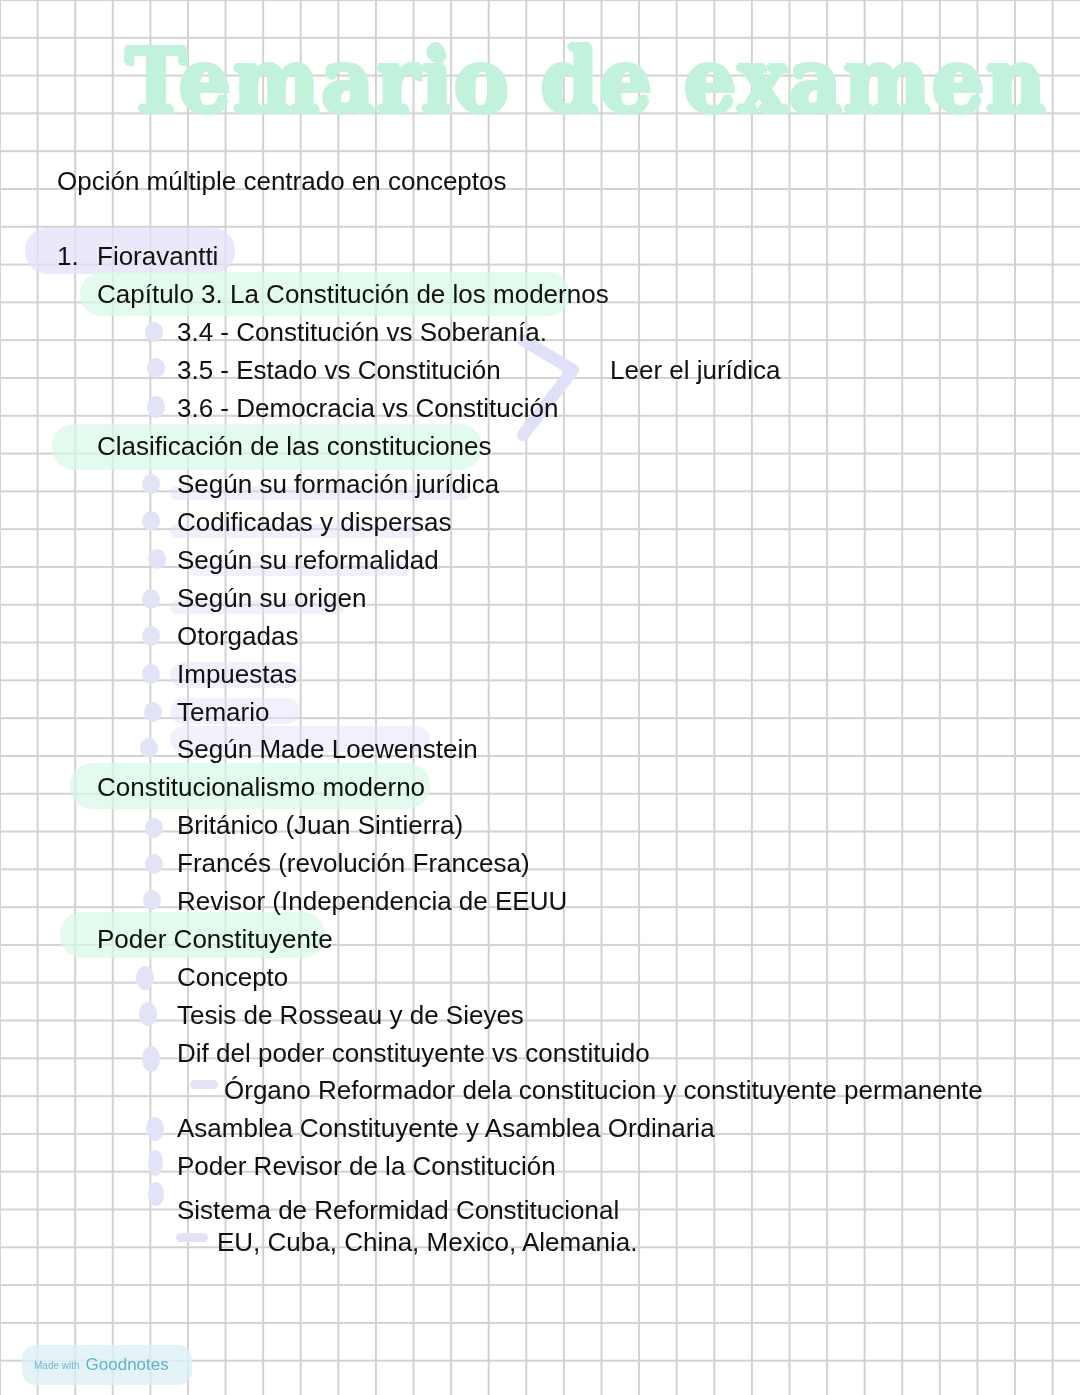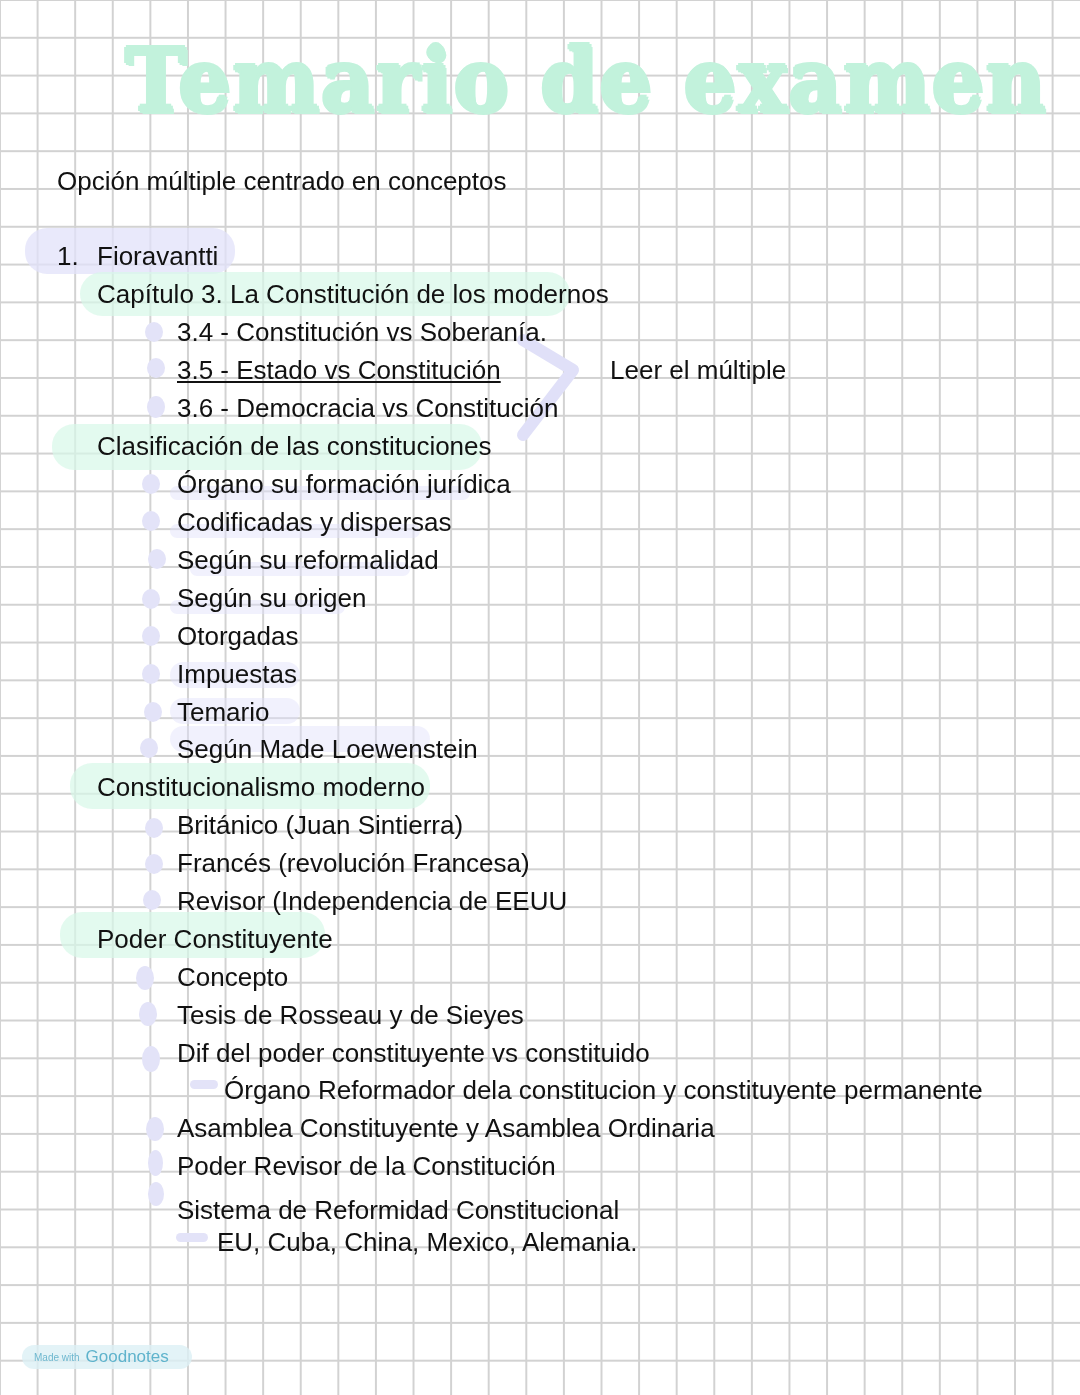--- a/index.html
+++ b/index.html
@@ -34,21 +34,21 @@
     position: absolute; width: 18px; height: 20px; border-radius: 50%;
     background: #e3e3f8; z-index: 0;
   }
   .dash {
     position: absolute; width: 28px; height: 9px; border-radius: 5px;
     background: #e3e3f8; z-index: 0;
   }
   .txt { position: relative; z-index: 1; }
   .brace { position: absolute; left: 505px; top: 330px; z-index: 0; }
   .footer {
-    position: absolute; left: 22px; top: 1345px; width: 170px; height: 24px;
+    position: absolute; left: 22px; top: 1345px; width: 170px; height: 40px;
     border-radius: 14px; background: rgba(220,240,245,0.8);
     display: flex; align-items: center; gap: 6px; padding-left: 12px; box-sizing: border-box;
   }
   .footer .made { font-size: 10px; color: #6fb8cf; }
   .footer .brand { font-size: 17px; color: #5fb3cc; font-weight: 500; }
 </style>
 </head>
 <body>
 
 <div class="title">Temario de examen</div>
@@ -65,43 +65,43 @@
 <div class="hl mint" style="left:80px; top:272px; width:490px; height:44px;"></div>
 <div class="line" style="left:97px; top:279px;">
   <span class="txt">Capítulo 3. La Constitución de los modernos</span>
 </div>
 
 <div class="bullet" style="left:145px; top:322px;"></div>
 <div class="line" style="left:177px; top:317px;">
   <span class="txt">3.4 - Constitución vs Soberanía.</span>
 </div>
 <div class="bullet" style="left:147px; top:358px;"></div>
-<div class="line" style="left:177px; top:355px;text-decoration:underline;">
+<div class="line" style="left:177px; top:355px;">
   <span class="txt">3.5 - Estado vs Constitución</span>
 </div>
 <div class="bullet" style="left:147px; top:396px; height:22px;"></div>
 <div class="line" style="left:177px; top:393px;">
   <span class="txt">3.6 - Democracia vs Constitución</span>
 </div>
 
 <svg class="brace" width="90" height="120" viewBox="0 0 90 120">
   <path d="M18 10 L68 40 L18 105" fill="none" stroke="#e0e0f8" stroke-width="12" stroke-linecap="round" stroke-linejoin="round"></path>
 </svg>
 <div class="line" style="left:610px; top:355px;">
-  <span class="txt">Leer el múltiple</span>
+  <span class="txt">Leer el jurídica</span>
 </div>
 
 <div class="hl mint" style="left:52px; top:424px; width:430px; height:46px;"></div>
 <div class="line" style="left:97px; top:431px;">
   <span class="txt">Clasificación de las constituciones</span>
 </div>
 
 <div class="bullet" style="left:142px; top:474px;"></div>
 <div class="hl lav" style="left:170px; top:486px; width:300px; height:14px; opacity:0.6;"></div>
-<div class="line" style="left:177px; top:469px;"><span class="txt">Órgano su formación jurídica</span></div>
+<div class="line" style="left:177px; top:469px;"><span class="txt">Según su formación jurídica</span></div>
 
 <div class="bullet" style="left:142px; top:511px;"></div>
 <div class="hl lav" style="left:170px; top:524px; width:250px; height:14px; opacity:0.6;"></div>
 <div class="line" style="left:177px; top:507px;"><span class="txt">Codificadas y dispersas</span></div>
 
 <div class="bullet" style="left:148px; top:549px;"></div>
 <div class="hl lav" style="left:190px; top:562px; width:220px; height:14px; opacity:0.6;"></div>
 <div class="line" style="left:177px; top:545px;"><span class="txt">Según su reformalidad</span></div>
 
 <div class="bullet" style="left:142px; top:589px;"></div>

